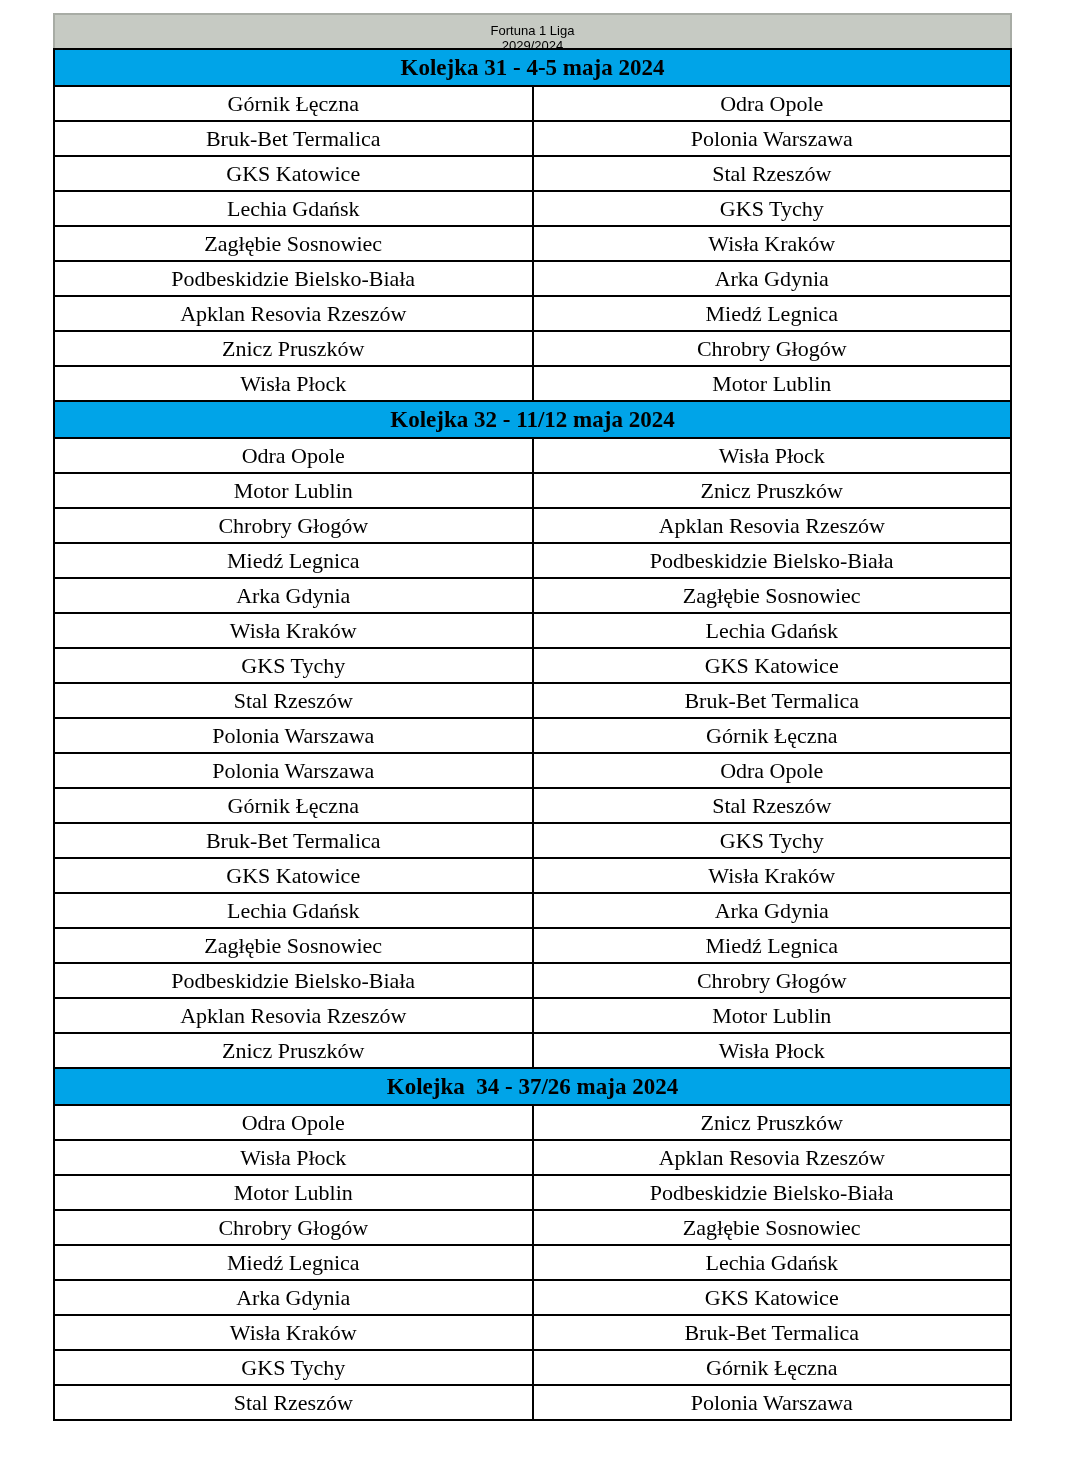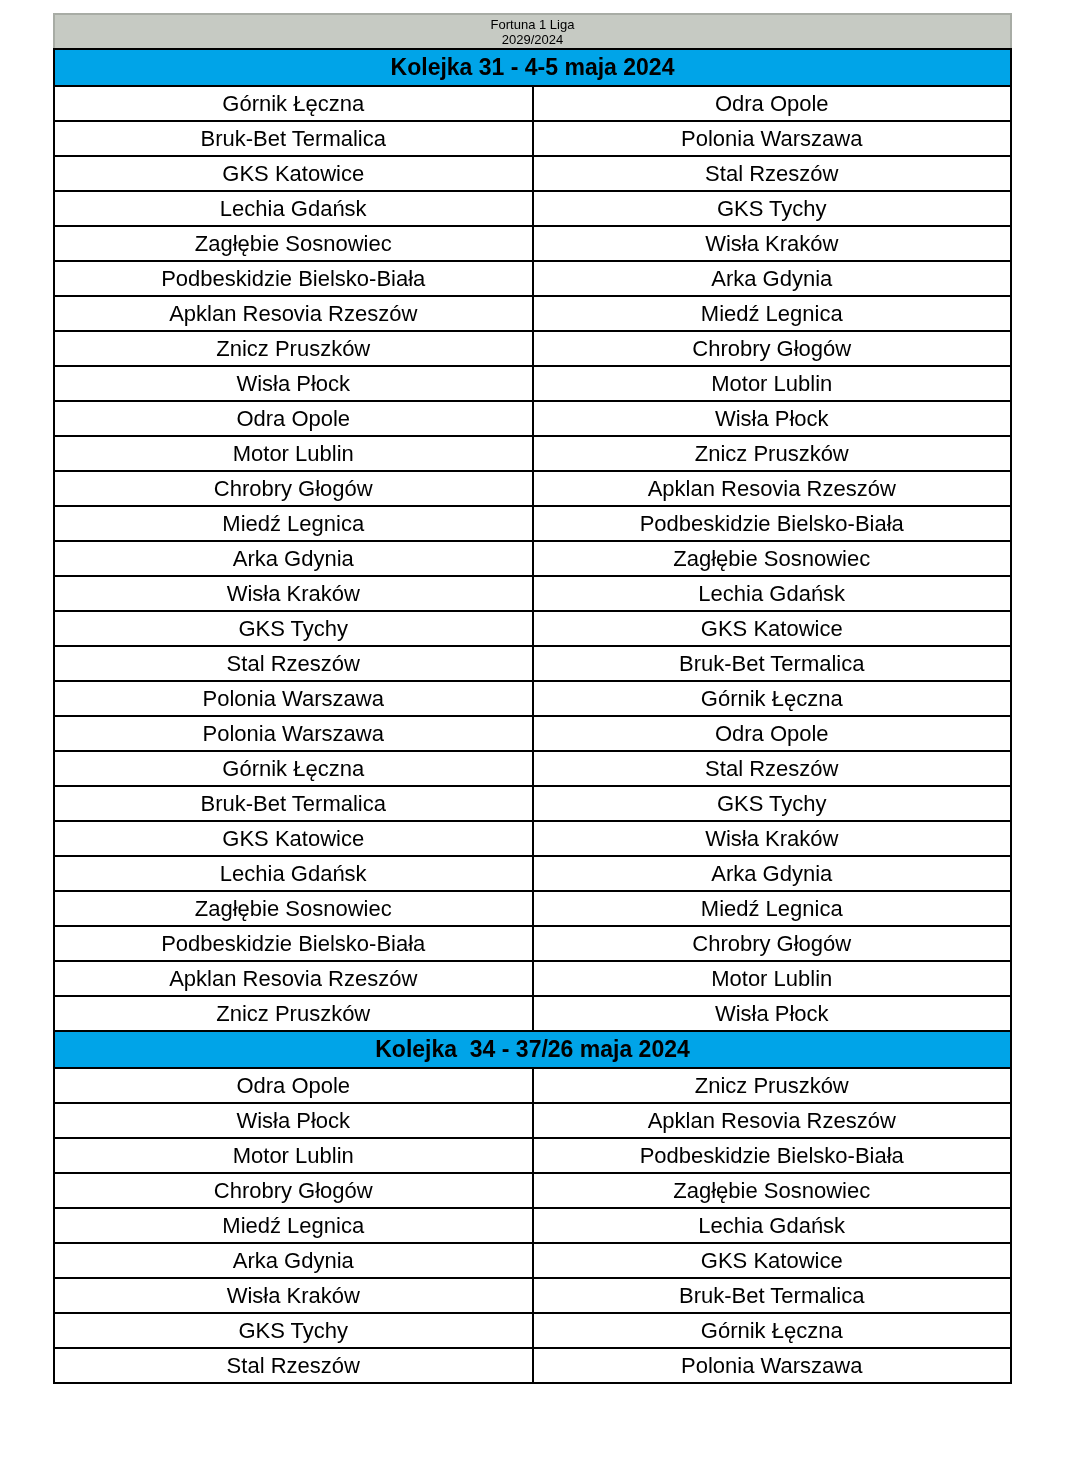--- a/index.html
+++ b/index.html
@@ -2,24 +2,24 @@
 <html style="--accent: #00a4e8; --title-bg: #c6cac3;"><head>
 <meta charset="utf-8">
 <style>
   * { margin:0; padding:0; box-sizing:border-box; }
   html,body { width:1080px; height:1482px; background:#ffffff; }
   body { font-family:"Liberation Sans", sans-serif; color:#000; position:relative; }
   .sheet { position:absolute; left:53px; top:13px; width:959px; }
   .title-bar {
     background:var(--title-bg,#c6cac3);
     border:2px solid #a8aca5; border-bottom:none;
-    height:35px; text-align:center; padding-top:2px;
+    height:35px; text-align:center; padding-top:8px;
   }
   .title-line { display:block; font-size:13px; line-height:15px; }
-  table { border-collapse:collapse; width:100%; table-layout:fixed; }
+  table { border-collapse:collapse; width:100%; table-layout:fixed;font-family:Liberation Serif, serif; }
   td.team {
     border:2px solid #000; height:35px; text-align:center;
     font-size:22px; background:#fff; overflow:hidden; white-space:nowrap;
   }
   td.round-header {
     border:2px solid #000; height:37px; text-align:center;
     font-size:23px; font-weight:bold;
     background:var(--accent,#00a4e8); white-space:pre-wrap;
   }
 </style>
@@ -64,20 +64,23 @@
           <td class="team">Apklan Resovia Rzeszów</td>
           <td class="team">Miedź Legnica</td>
         </tr>
         <tr>
           <td class="team">Znicz Pruszków</td>
           <td class="team">Chrobry Głogów</td>
         </tr>
         <tr>
           <td class="team">Wisła Płock</td>
           <td class="team">Motor Lublin</td>
+        </tr>
+        <tr>
+          <td class="round-header" colspan="2">Kolejka 32 - 11/12 maja 2024</td>
         </tr>
         <tr>
           <td class="team">Odra Opole</td>
           <td class="team">Wisła Płock</td>
         </tr>
         <tr>
           <td class="team">Motor Lublin</td>
           <td class="team">Znicz Pruszków</td>
         </tr>
         <tr>

